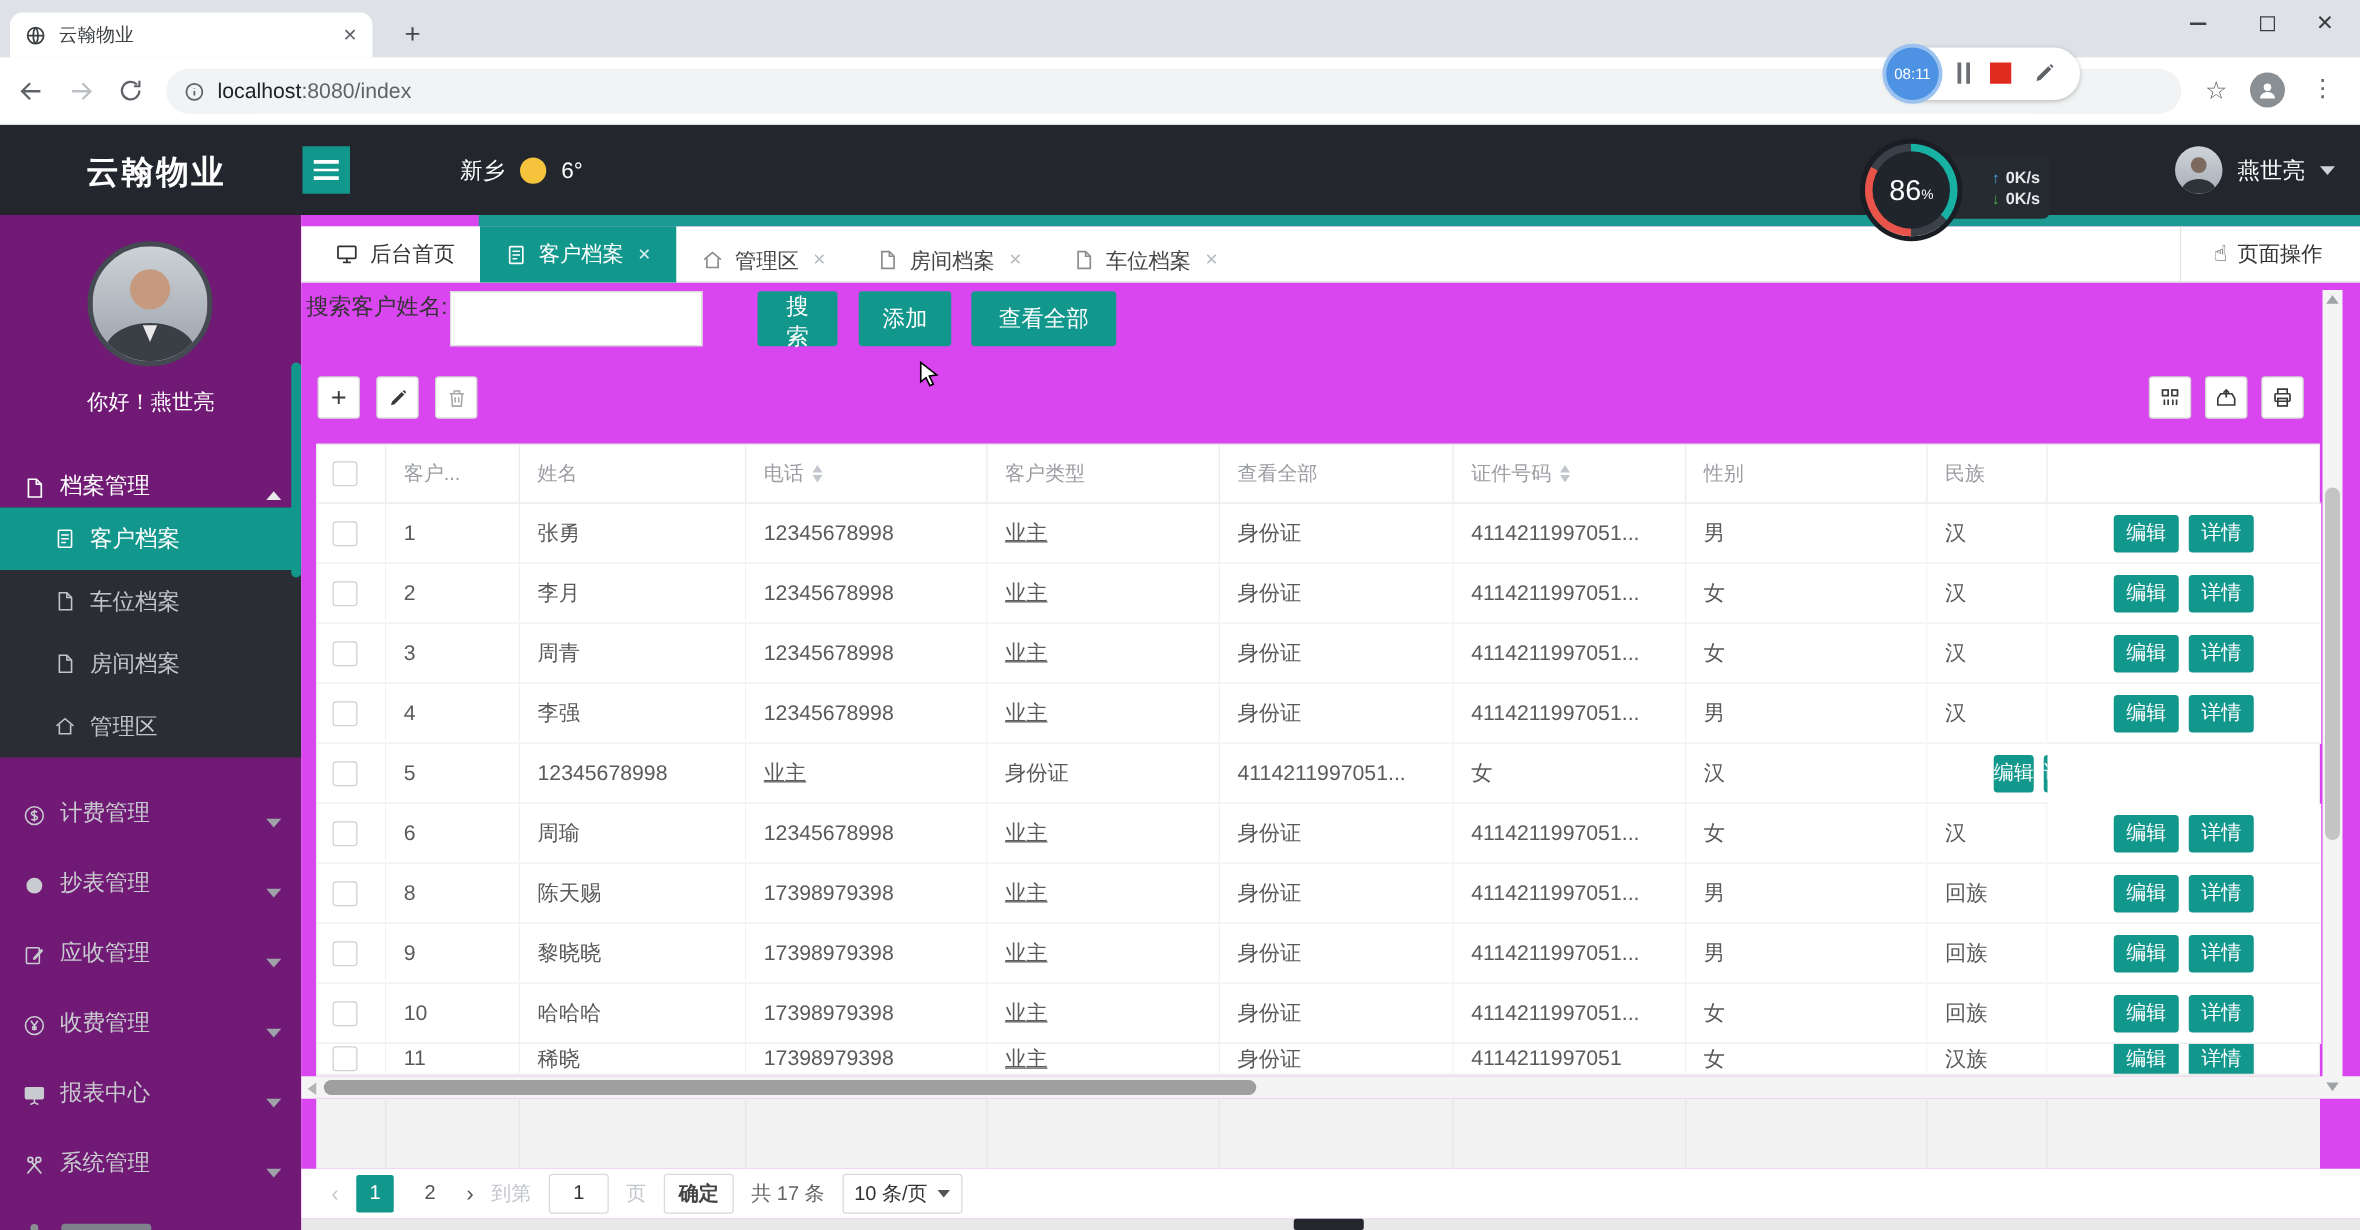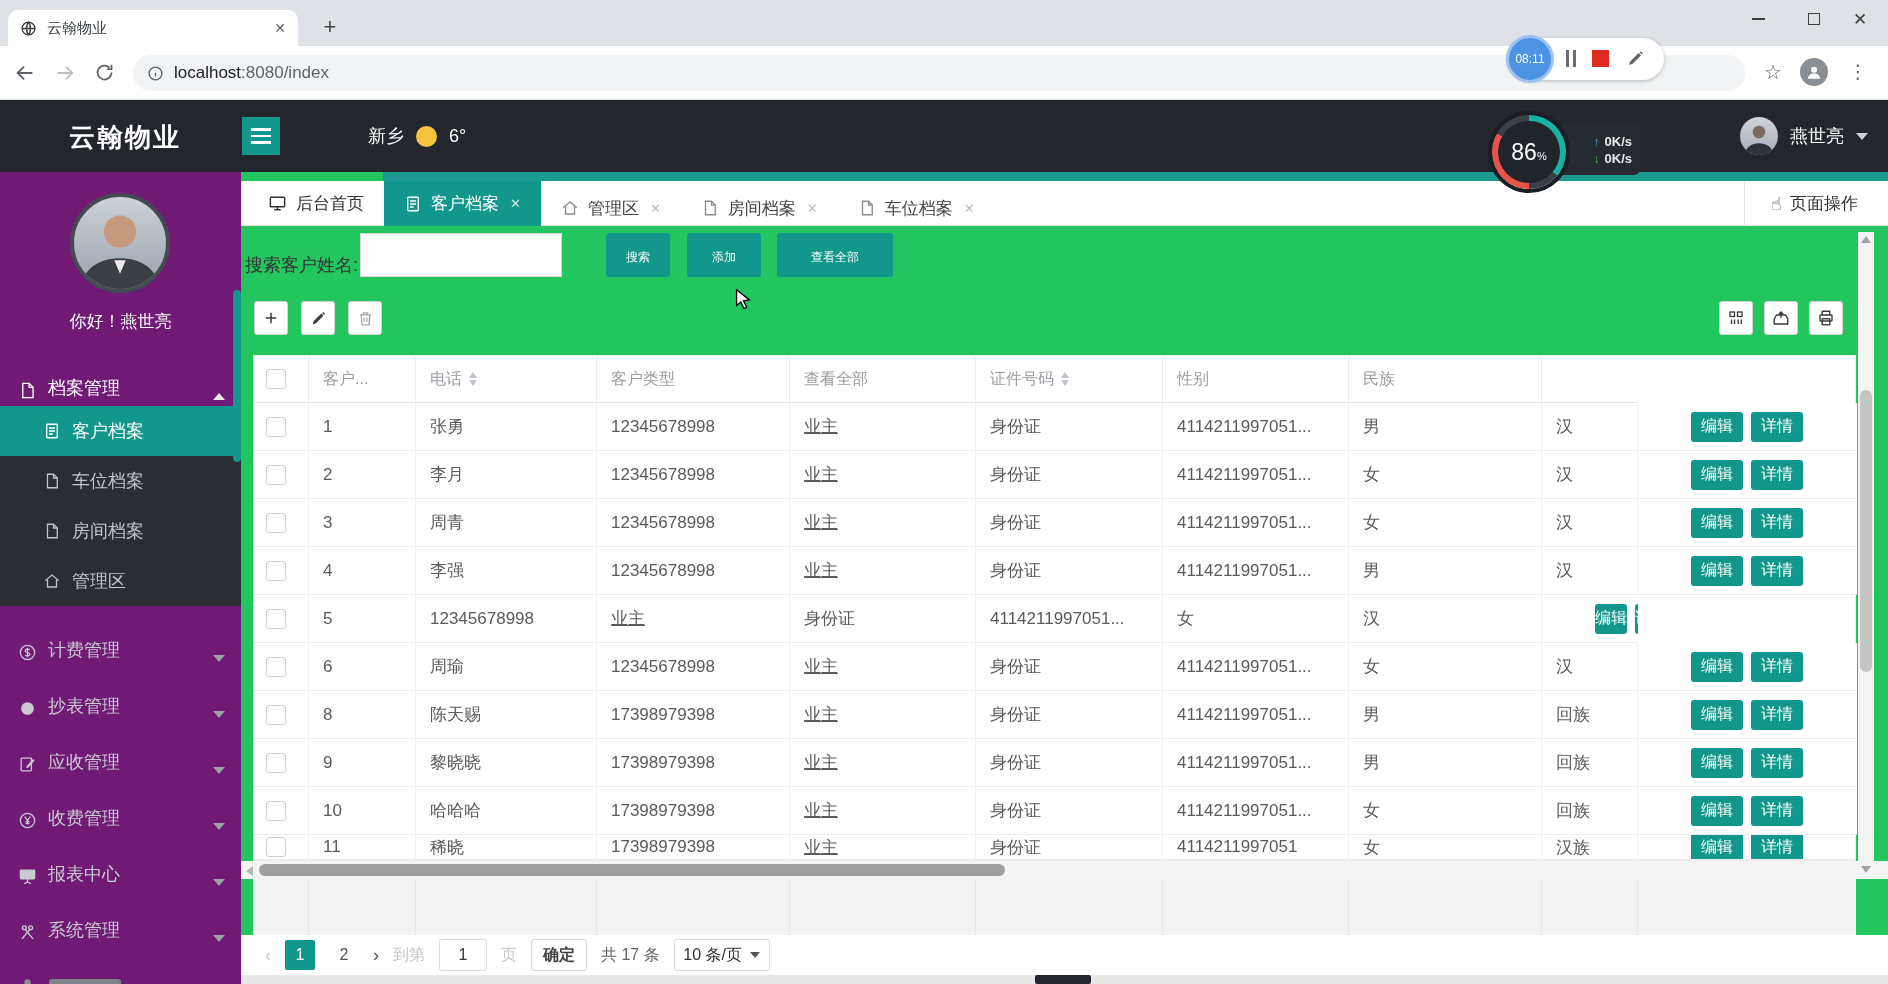--- a/index.html
+++ b/index.html
@@ -69,40 +69,40 @@
   .m-caret.down{border-top:7px solid #9fa3a9}
   .submenu{background:#2a2d34;margin-bottom:6px}
   .s-item{height:50px;display:flex;align-items:center;padding-left:43px;color:#c2c5ca;font-size:18px;cursor:pointer}
   .s-item .lbl{margin-left:11px}
   .s-item.active{background:#12978c;color:#fff}
   .partial-item{height:50px;display:flex;align-items:center;padding-left:18px;margin-top:18px;color:#8b8e93}
   .blob{width:72px;height:13px;border-radius:3px;background:#7e828a;margin-left:12px}
   .side-thumb{position:absolute;left:233px;top:118px;width:8px;height:172px;background:#12978c;border-radius:4px;z-index:5}
 
   
-  .main{position:absolute;left:241px;top:172px;width:1647px;height:812px;background:#22c55e}
+  .main{position:absolute;left:241px;top:172px;width:1647px;height:812px;background:#d946ef}
 
   .tabbar{position:relative;margin-top:9px;height:45px;background:#fff;border-bottom:1px solid #e2e2e2}
   .tstrip{position:absolute;left:142px;right:0;top:-9px;height:9px;background:#1a9a90}
   .tabs{display:flex;padding-left:7px;height:45px;align-items:flex-end}
   .tab{display:flex;align-items:center;gap:9px;font-size:17px;color:#454545;padding:0 20px;height:36px;cursor:pointer}
   .tab.first{height:45px;color:#333}
   .tab.active{height:45px;background:#12978c;color:#fff}
   .tab .ticon{color:#8a8d91}
   .tab.first .ticon{color:#333}
   .tab.active .ticon{color:#fff}
   .tclose{color:#b9bcc0;font-size:13px;margin-left:2px}
   .tab.active .tclose{color:#d7efec}
   .page-actions{position:absolute;right:30px;top:0;height:45px;display:flex;align-items:center;gap:8px;font-size:17px;color:#333;border-left:1px solid #e4e4e4;padding-left:26px;cursor:pointer}
   .hand{font-family:"DejaVu Sans",sans-serif;font-size:18px;color:#444}
 
-  .search-row{margin-top:7px;height:44px;display:flex;align-items:flex-end;padding-left:4px}
+  .search-row{margin-top:7px;height:44px;display:flex;align-items:flex-start;padding-left:4px}
   .search-label{font-size:18px;color:#333}
   .search-input{width:202px;height:44px;border:1px solid #d9d9d9;background:#fff;margin-left:2px;font-size:17px;padding:0 10px;outline:none}
-  .tbtn{height:44px;border:none;background:#12978c;color:#fff;font-size:12px;border-radius:3px;cursor:pointer;padding:16px 15px}
+  .tbtn{height:44px;border:none;background:#12978c;color:#fff;font-size:18px;border-radius:3px;cursor:pointer;padding:0 15px}
   .btn-search{margin-left:44px;width:64px}
   .btn-add{margin-left:17px;width:74px}
   .btn-all{margin-left:16px;width:116px}
 
   .toolbar-row{margin-top:24px;height:34px;position:relative;padding-left:13px;display:flex;gap:13px}
   .sq-btn{width:34px;height:34px;background:#fff;border:1px solid #d4d4d4;border-radius:3px;display:flex;align-items:center;justify-content:center;color:#3a3a3a;cursor:pointer}
   .sq-btn.dis{color:#a7a7a7}
   .tool-right{position:absolute;right:45px;top:0;display:flex;gap:11px}
 
   
@@ -534,20 +534,23 @@
 
   <div class="table">
     <div class="thead">
       <div class="th c-cb">
           <span class="cb"></span>
         </div>
       <div class="th">
           <span>客户...</span>
         </div>
       <div class="th">
+          <span>姓名</span>
+        </div>
+      <div class="th">
           <span>电话</span>
           <span class="sort">
             <i class="s-up"></i>
             <i class="s-dn"></i>
           </span>
         </div>
       <div class="th">
           <span>客户类型</span>
         </div>
       <div class="th">

